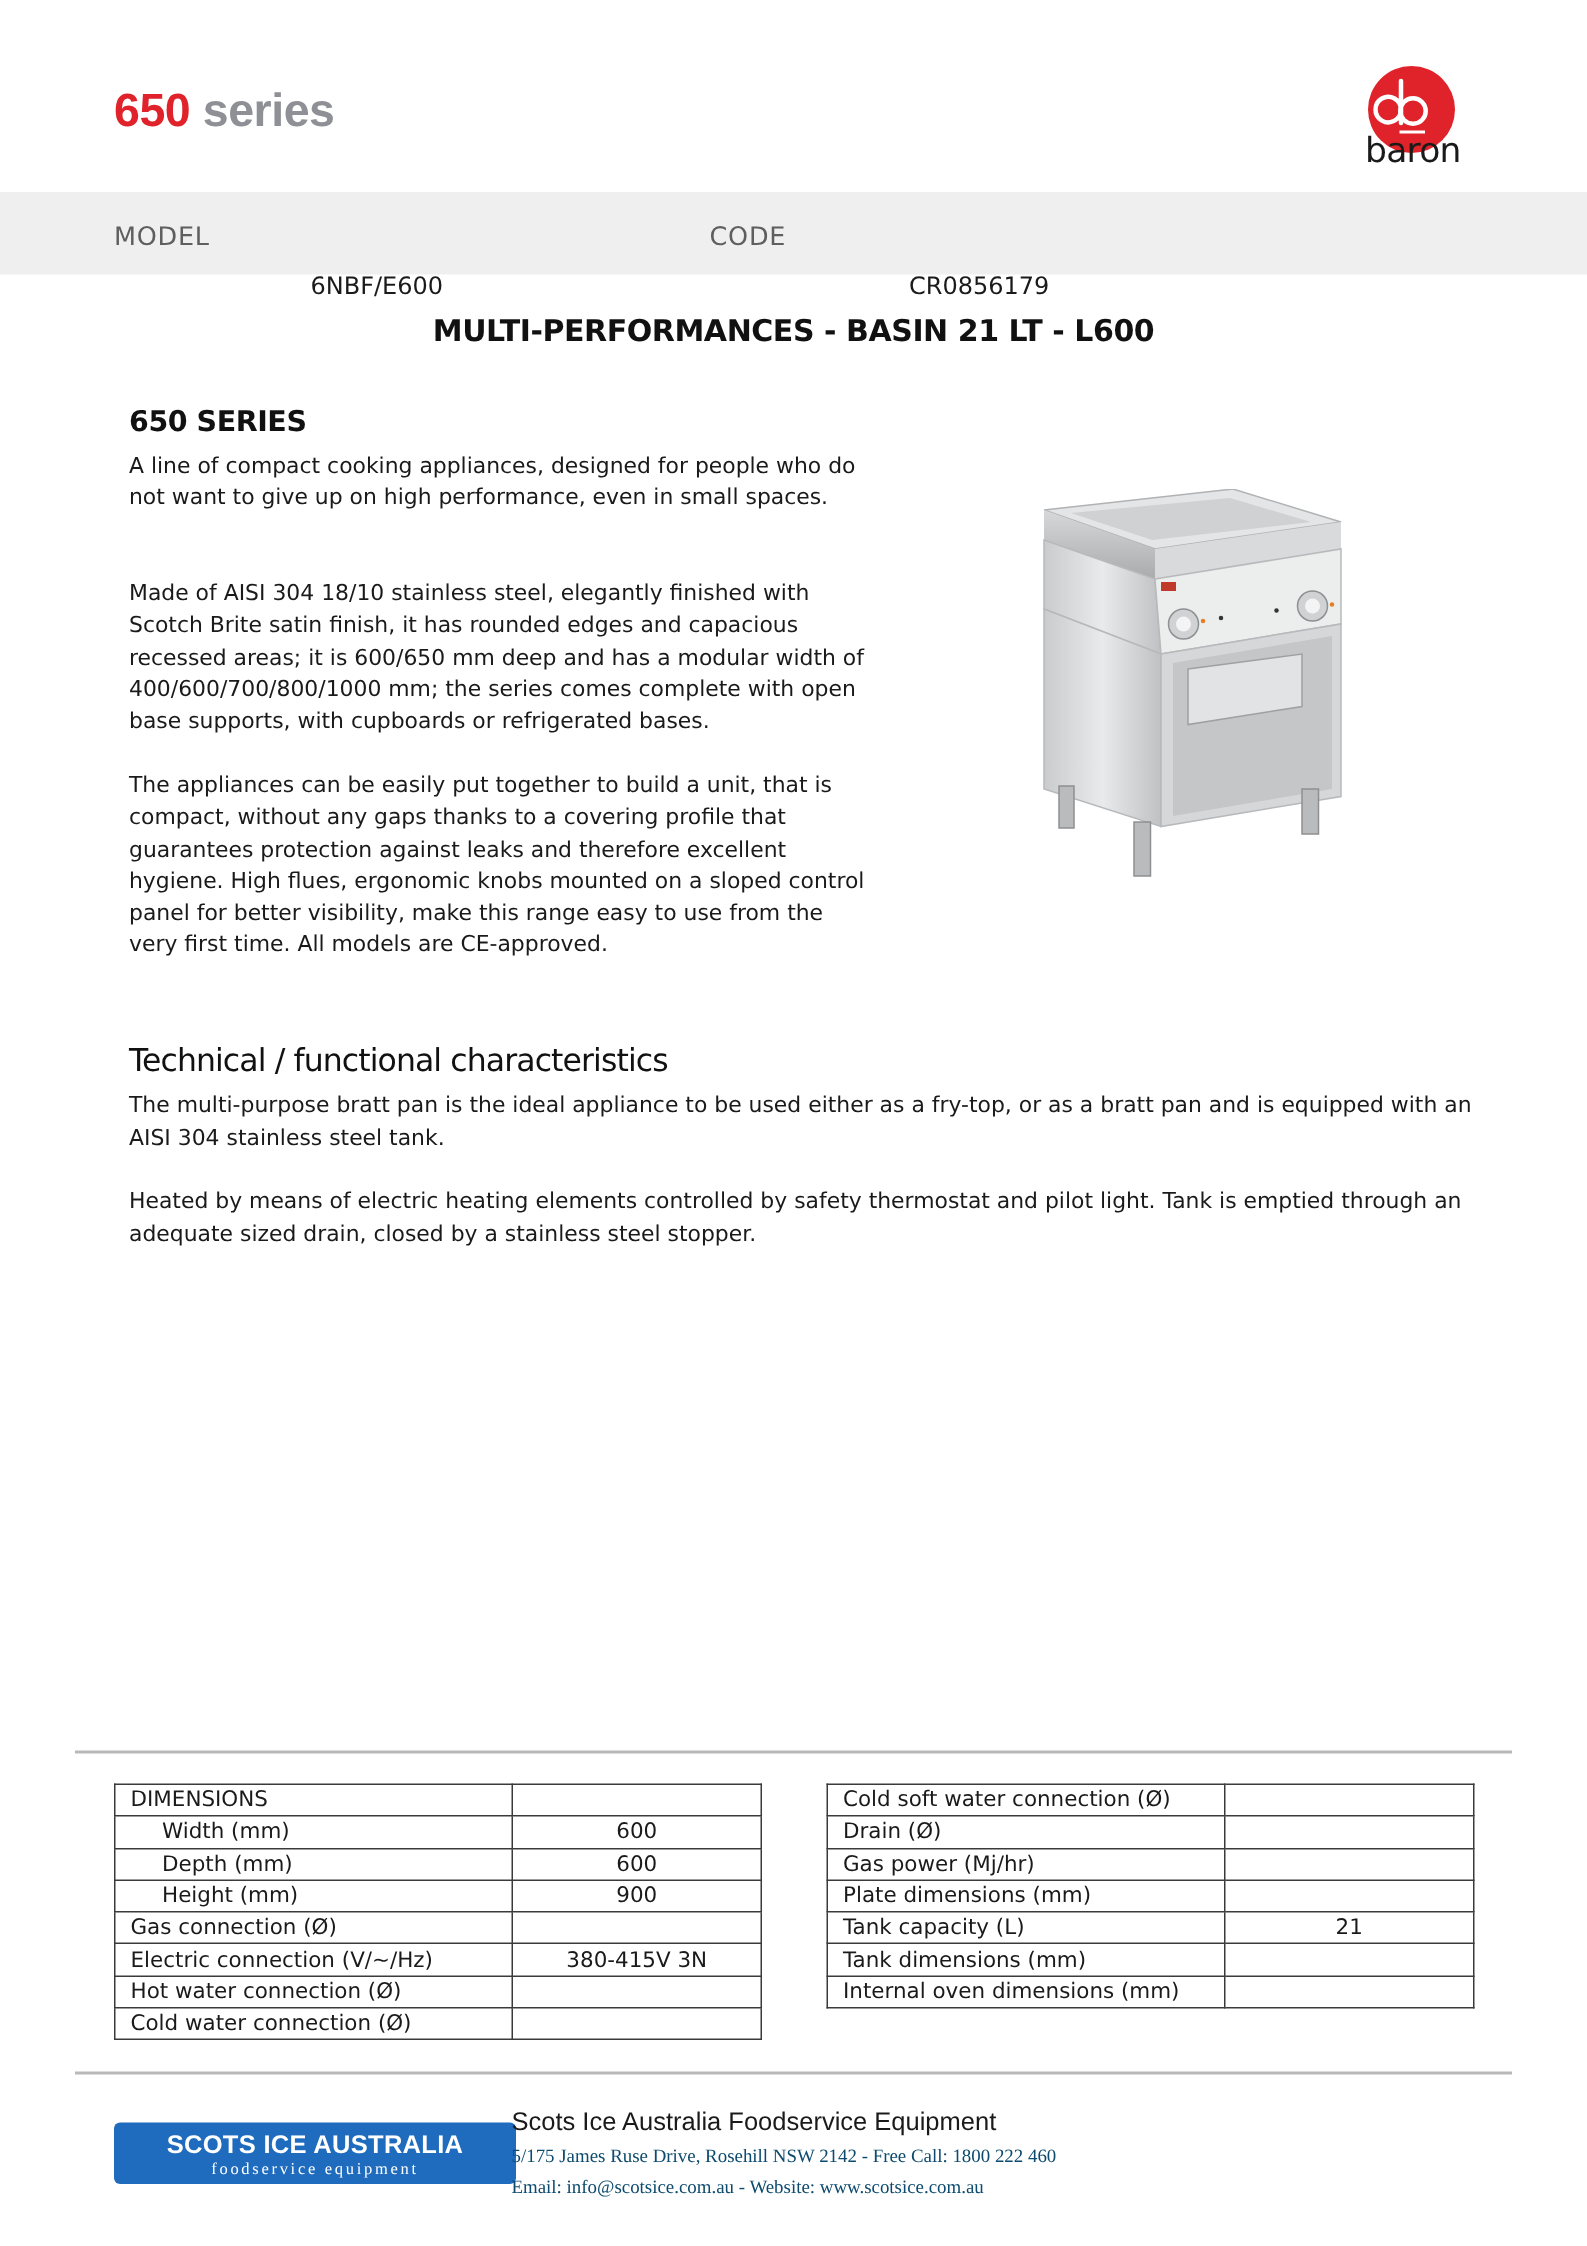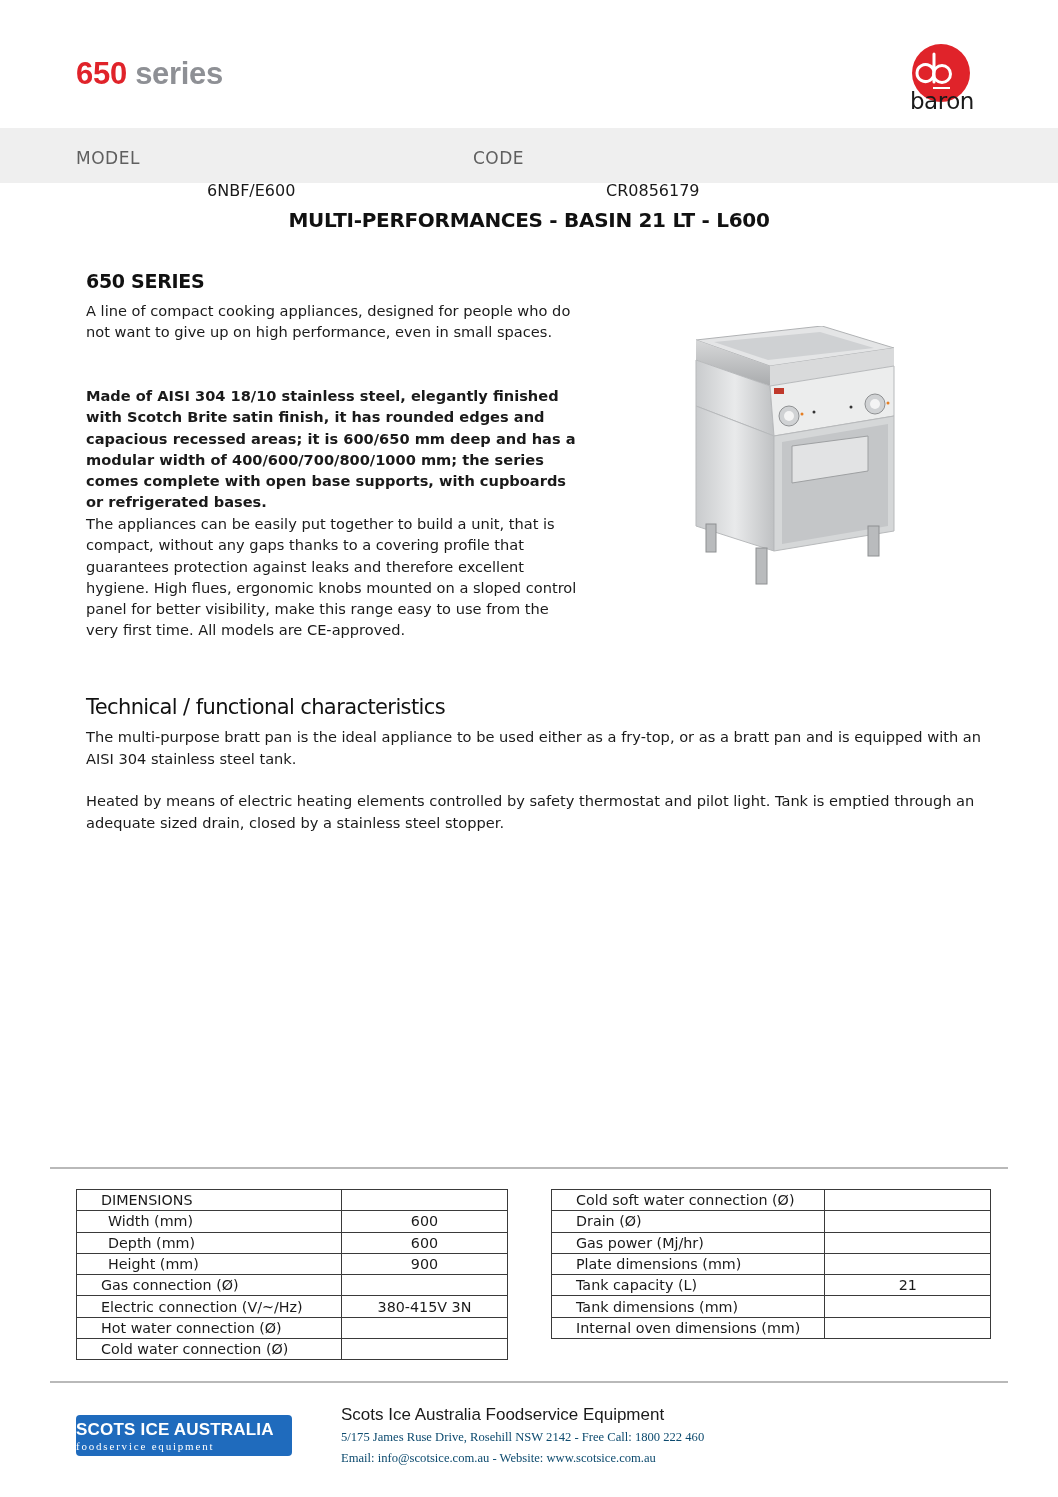--- a/index.html
+++ b/index.html
@@ -54,29 +54,29 @@
 
     .product-image { position: absolute; left: 692px; top: 326px; width: 206px; height: 262px; }
 
     .divider { position: absolute; left: 50px; width: 958px; height: 2px; background: #b9b9b9; }
 
     table.spec {
       position: absolute; border-collapse: collapse;
       font-family: "DejaVu Sans", sans-serif; font-size: 14.3px; color: #1a1a1a;
     }
     table.spec td {
-      border: 1px solid #3a3a3a; height: 21.3px; padding: 0 24px; white-space: nowrap; line-height: 20px;
+      border: 1px solid #3a3a3a; height: 21.3px; padding: 0 10px; white-space: nowrap; line-height: 20px;
     }
     table.spec td.k { width: 265px; }
     table.spec td.v { width: 166px; text-align: center; }
     table.spec td.k.indent { padding-left: 31px; }
 
     .footer-logo {
-      position: absolute; left: 76px; top: 1415px; width: 216px; height: 41px; border-radius: 4px;
-      background: #1f6bbd; color: #fff; 
+      position: absolute; left: 76px; top: 1415px; width: 268px; height: 41px; border-radius: 4px;
+      background: #1f6bbd; color: #fff; text-align: center;
     }
     .footer-logo .l1 {
       display: block; font-family: "Liberation Sans", sans-serif; font-weight: bold; font-size: 17px;
       padding-top: 5px; letter-spacing: 0.2px;
     }
     .footer-logo .l2 {
       display: block; font-family: Liberation Serif, serif; font-size: 11px; letter-spacing: 1.8px; margin-top: 0px;
     }
     .footer-company {
       position: absolute; left: 341px; top: 1405px; font-family: "Liberation Sans", sans-serif; font-size: 17px; color: #1a1a1a;
@@ -108,21 +108,21 @@
   <span class="lbl" style="left:76px;">MODEL</span>
   <span class="val" style="left:207px;">6NBF/E600</span>
   <span class="lbl" style="left:473px;">CODE</span>
   <span class="val" style="left:606px;text-align:right;">CR0856179</span>
 </div>
 
 <div class="product-title">MULTI-PERFORMANCES - BASIN 21 LT - L600</div>
 
 <div class="section-heading bold" style="top:270px;">650 SERIES</div>
 <p class="para narrow" style="top:300px;">A line of compact cooking appliances, designed for people who do not want to give up on high performance, even in small spaces.</p>
-<p class="para narrow" style="top:385px;font-weight:bold;">Made of AISI 304 18/10 stainless steel, elegantly finished with Scotch Brite satin finish, it has rounded edges and capacious recessed areas; it is 600/650 mm deep and has a modular width of 400/600/700/800/1000 mm; the series comes complete with open base supports, with cupboards or refrigerated bases.</p>
+<p class="para narrow" style="top:385px;">Made of AISI 304 18/10 stainless steel, elegantly finished with Scotch Brite satin finish, it has rounded edges and capacious recessed areas; it is 600/650 mm deep and has a modular width of 400/600/700/800/1000 mm; the series comes complete with open base supports, with cupboards or refrigerated bases.</p>
 <p class="para narrow" style="top:513px;">The appliances can be easily put together to build a unit, that is compact, without any gaps thanks to a covering profile that guarantees protection against leaks and therefore excellent hygiene. High flues, ergonomic knobs mounted on a sloped control panel for better visibility, make this range easy to use from the very first time. All models are CE-approved.</p>
 
 <div class="product-image">
   <svg width="206" height="262" viewBox="0 0 206 262">
     <defs>
       <linearGradient id="steel" x1="0" x2="1" y1="0" y2="0">
         <stop offset="0" stop-color="#c9cbcd"></stop>
         <stop offset="0.5" stop-color="#e9eaeb"></stop>
         <stop offset="1" stop-color="#bfc1c3"></stop>
       </linearGradient>

